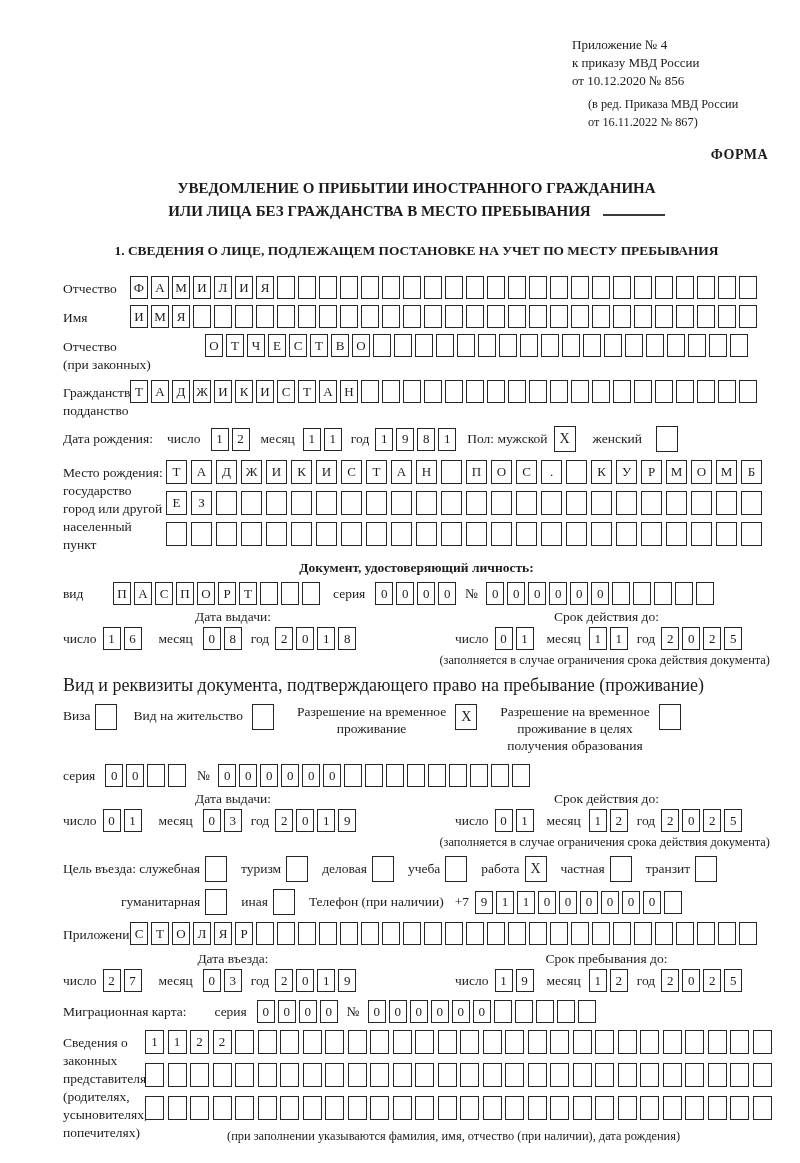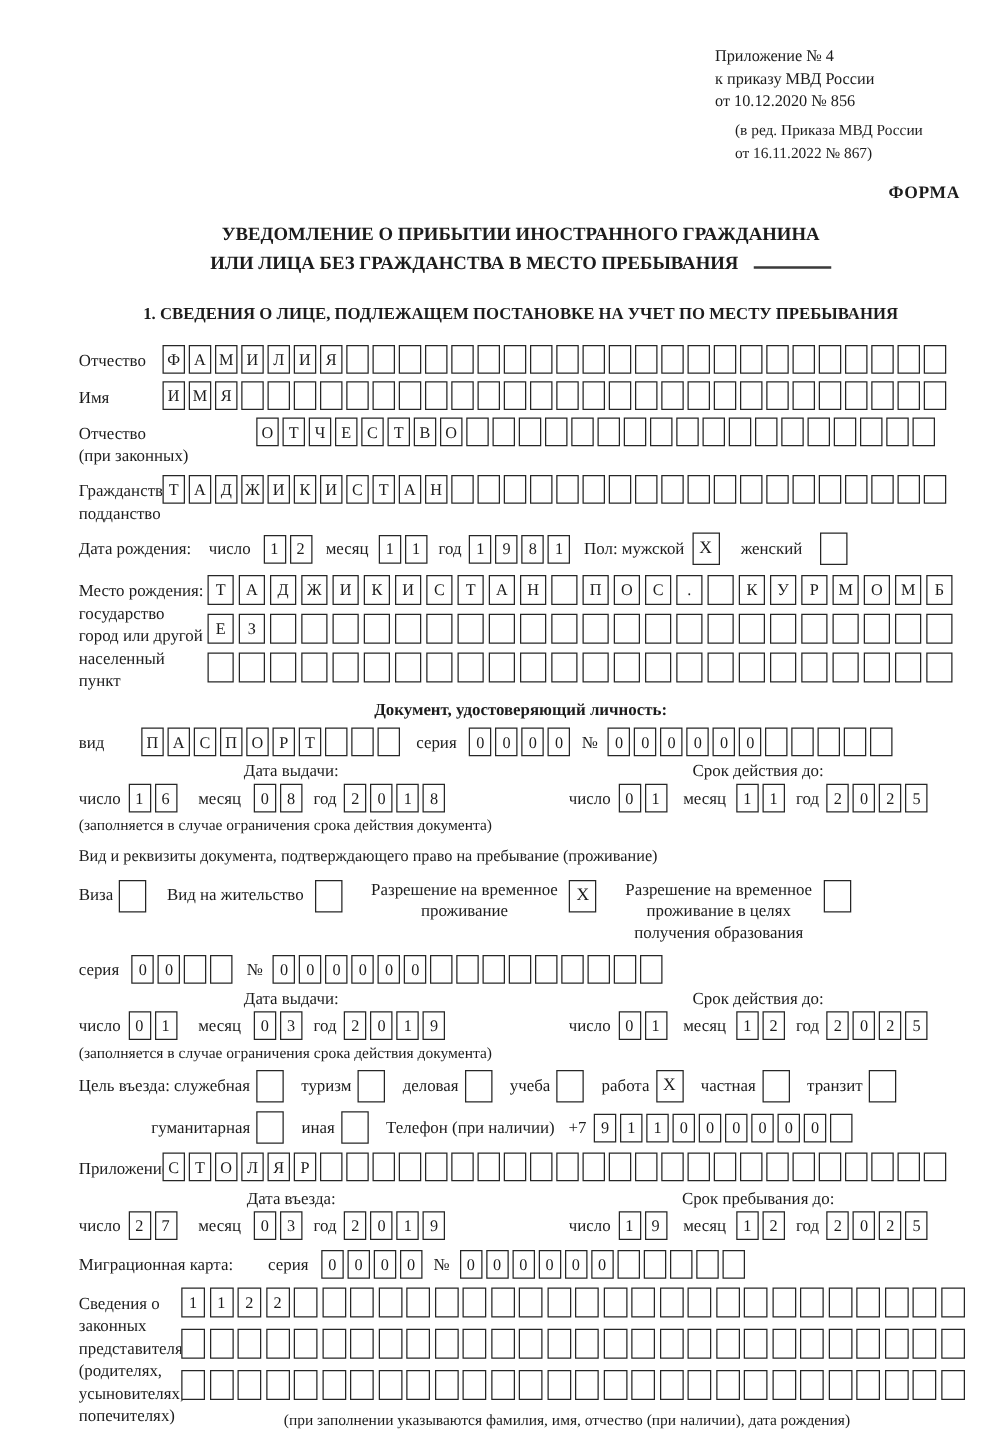--- a/index.html
+++ b/index.html
@@ -42,23 +42,23 @@
 
   .doc-title { text-align:center; font-weight:bold; font-size:13.5px; margin:2px 0 6px; }
 
   
   .date-heads { display:flex; font-size:13.5px; margin-top:4px; }
   .dh-left { width:340px; text-align:center; }
   .dh-right { flex:1; text-align:center; padding-left:40px; }
   .date-row { display:flex; align-items:center; margin-top:2px; font-size:13.5px; }
   .dr-left { width:340px; display:flex; align-items:center; }
   .dr-right { display:flex; align-items:center; margin-left:52px; }
-  .note { font-size:12.4px; margin:3px 0 6px; }
-
-  .plain { font-size:13px; line-height:22px; }
+  .note { text-align:right; font-size:12.4px; margin:3px 0 6px; }
+
+  .plain { font-size:18px; line-height:22px; }
 
   .opts { display:flex; align-items:flex-start; margin:7px 0 10px; }
   .opt { display:flex; align-items:flex-start; }
   .opt-lines { text-align:center; font-size:13.5px; line-height:17px; }
   .opt .cbx { margin-left:9px; margin-top:1px; }
 
   .goal { display:flex; align-items:center; font-size:13.5px; margin-bottom:7px; }
   .goal .cbx { margin-left:5px; }
   .goal > .glbl { margin-left:11px; }
   .goal > .glbl:first-child { margin-left:0; }

